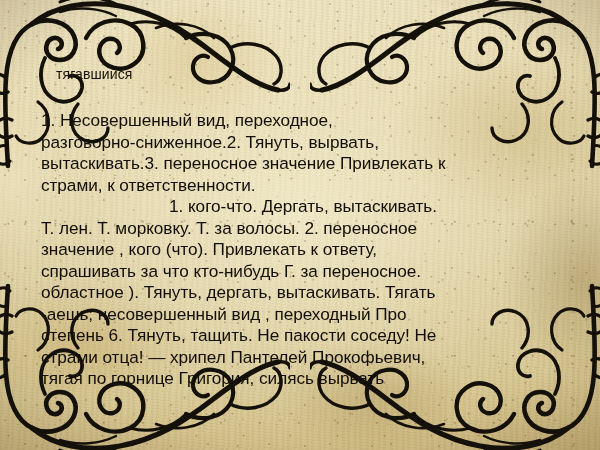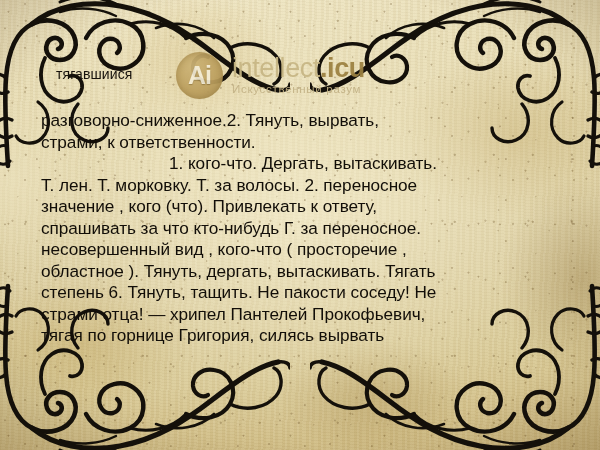--- a/index.html
+++ b/index.html
@@ -228,43 +228,36 @@
         <path d="M55,64 C48,78 50,96 62,104 C74,112 90,106 92,94 C93,86 87,80 80,82" stroke-width="3.8"></path>
         <path d="M88,110 C78,122 80,140 94,146 C106,151 118,144 118,134" stroke-width="3.4"></path>
         <path d="M48,108 C60,116 62,134 52,144 C44,152 30,150 26,142" stroke-width="3.2"></path>
         <path d="M240,54 C256,46 276,50 286,62 C294,72 292,86 284,90" stroke-width="3.4"></path>
         <path d="M166,34 C186,26 210,30 224,44" stroke-width="2.6"></path>
         <path d="M70,18 C88,12 110,14 126,22" stroke-width="2.4"></path>
       </g>
     </svg>
   </div>
 
-  <div id="watermark">
-    <div id="wm-badge">
-      <span>Ai</span>
-    </div>
-    <div id="wm-text">
-      <div id="wm-title"><span class="lite">intellect</span><span class="bold">.icu</span></div>
-      <div id="wm-sub">Искусственный  разум</div>
-    </div>
-  </div>
 
   <div id="headword">тягавшийся</div>
 
   <div id="body">
 
+    <p>1. Несовершенный вид, переходное,</p>
     <p>разговорно-сниженное.2. Тянуть, вырвать,</p>
+    <p>вытаскивать.3.  переносное значение  Привлекать к</p>
     <p>страми, к ответственности.</p>
 
     <p><span class="ind-a"></span><span>1. кого-что. Дергать, вытаскивать.</span></p>
     <p>Т. лен. Т. морковку. Т. за волосы. 2.  переносное</p>
     <p>значение , кого (что). Привлекать к ответу,</p>
     <p>спрашивать за что кто-нибудь Г. за переносное.</p>
 
-    <p>несовершенный вид , кого-что ( просторечие ,</p>
     <p>областное ). Тянуть, дергать, вытаскивать. Тягать</p>
 
+    <p>-аешь;  несовершенный вид ,   переходный  Про</p>
     <p>степень  6. Тянуть, тащить. Не пакости соседу! Не</p>
     <p>страми отца! — хрипел Пантелей Прокофьевич,</p>
     <p>тягая по горнице Григория, силясь вырвать</p>
 
   </div>
 </div>
 
 </body></html>

